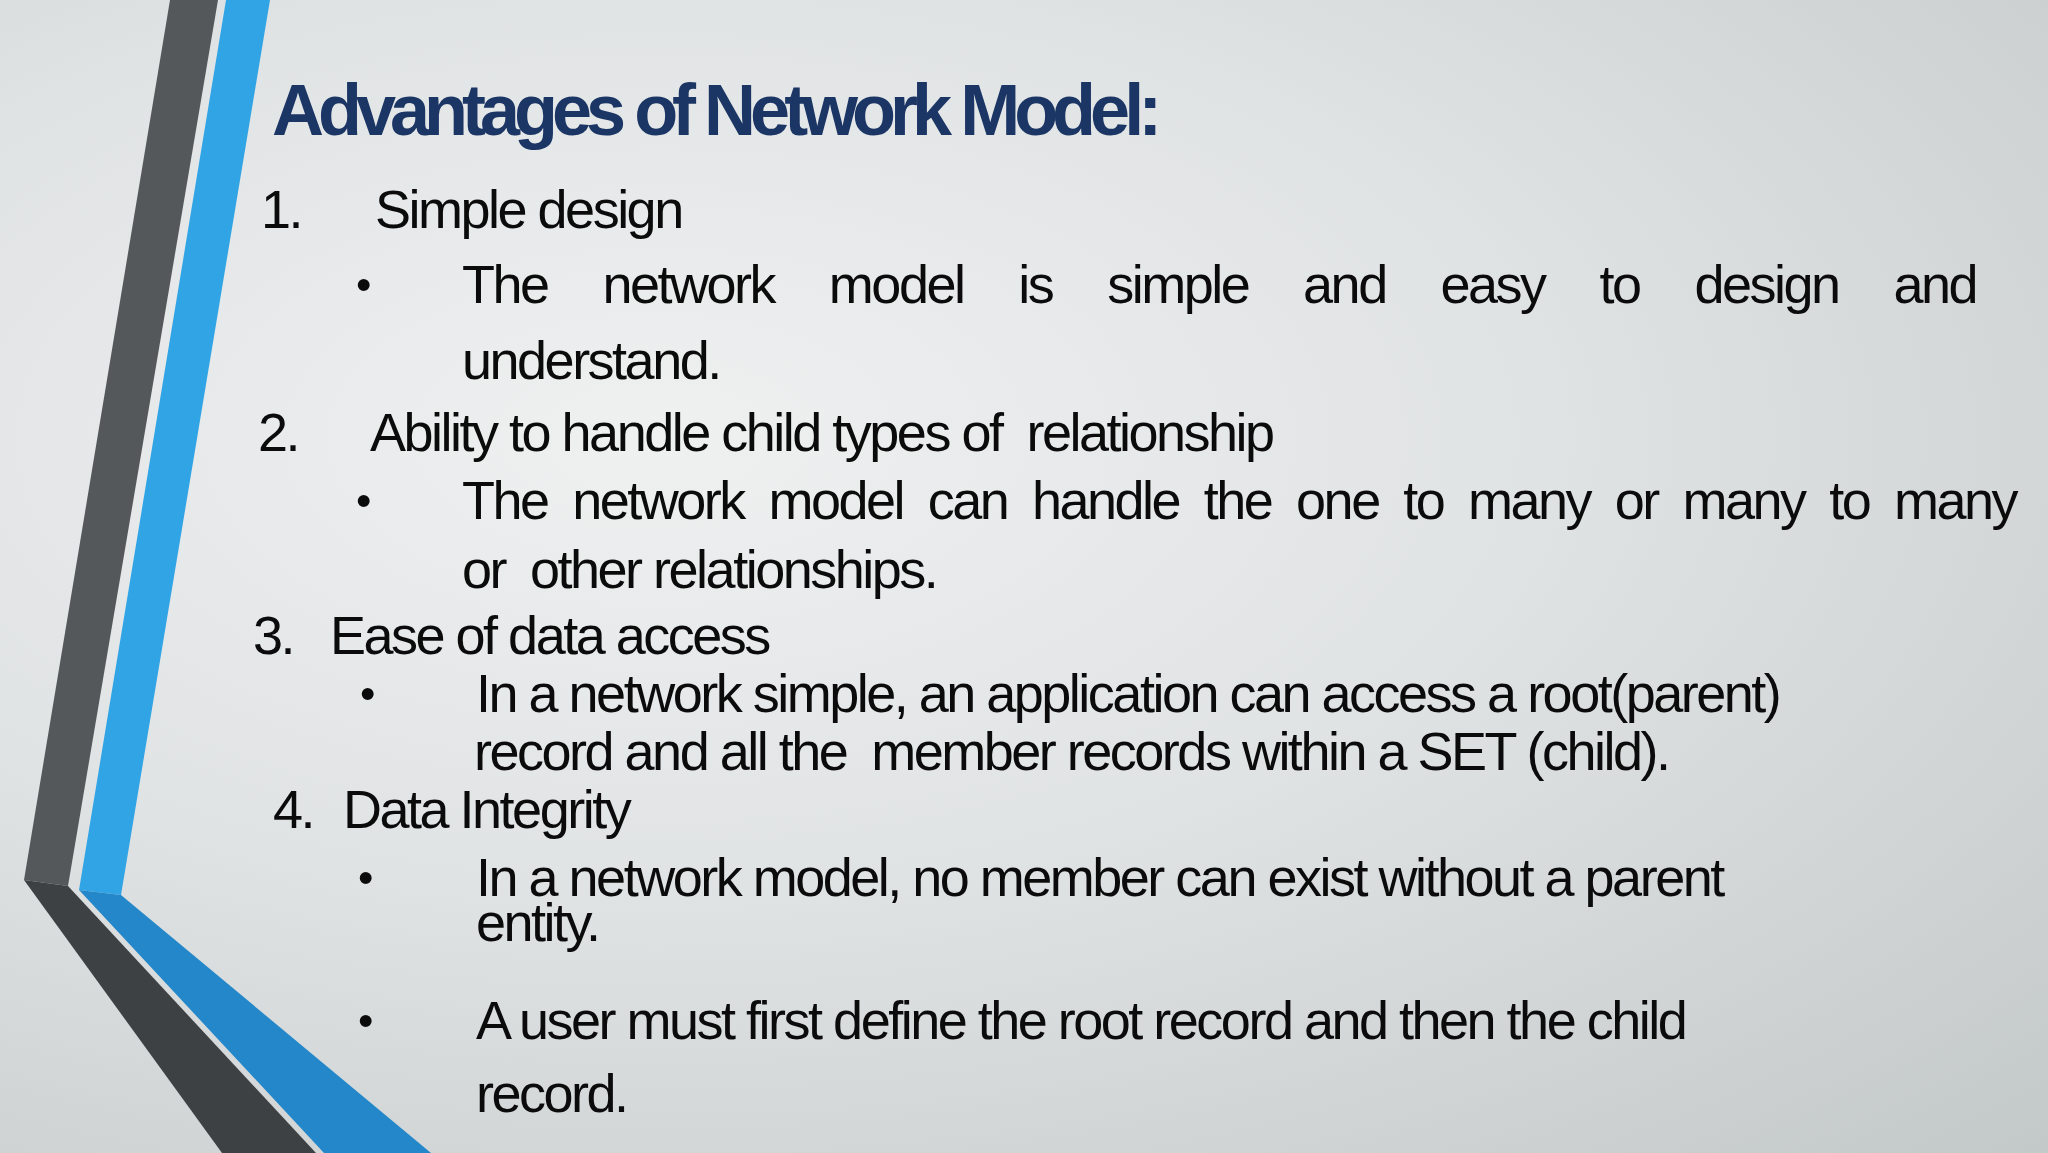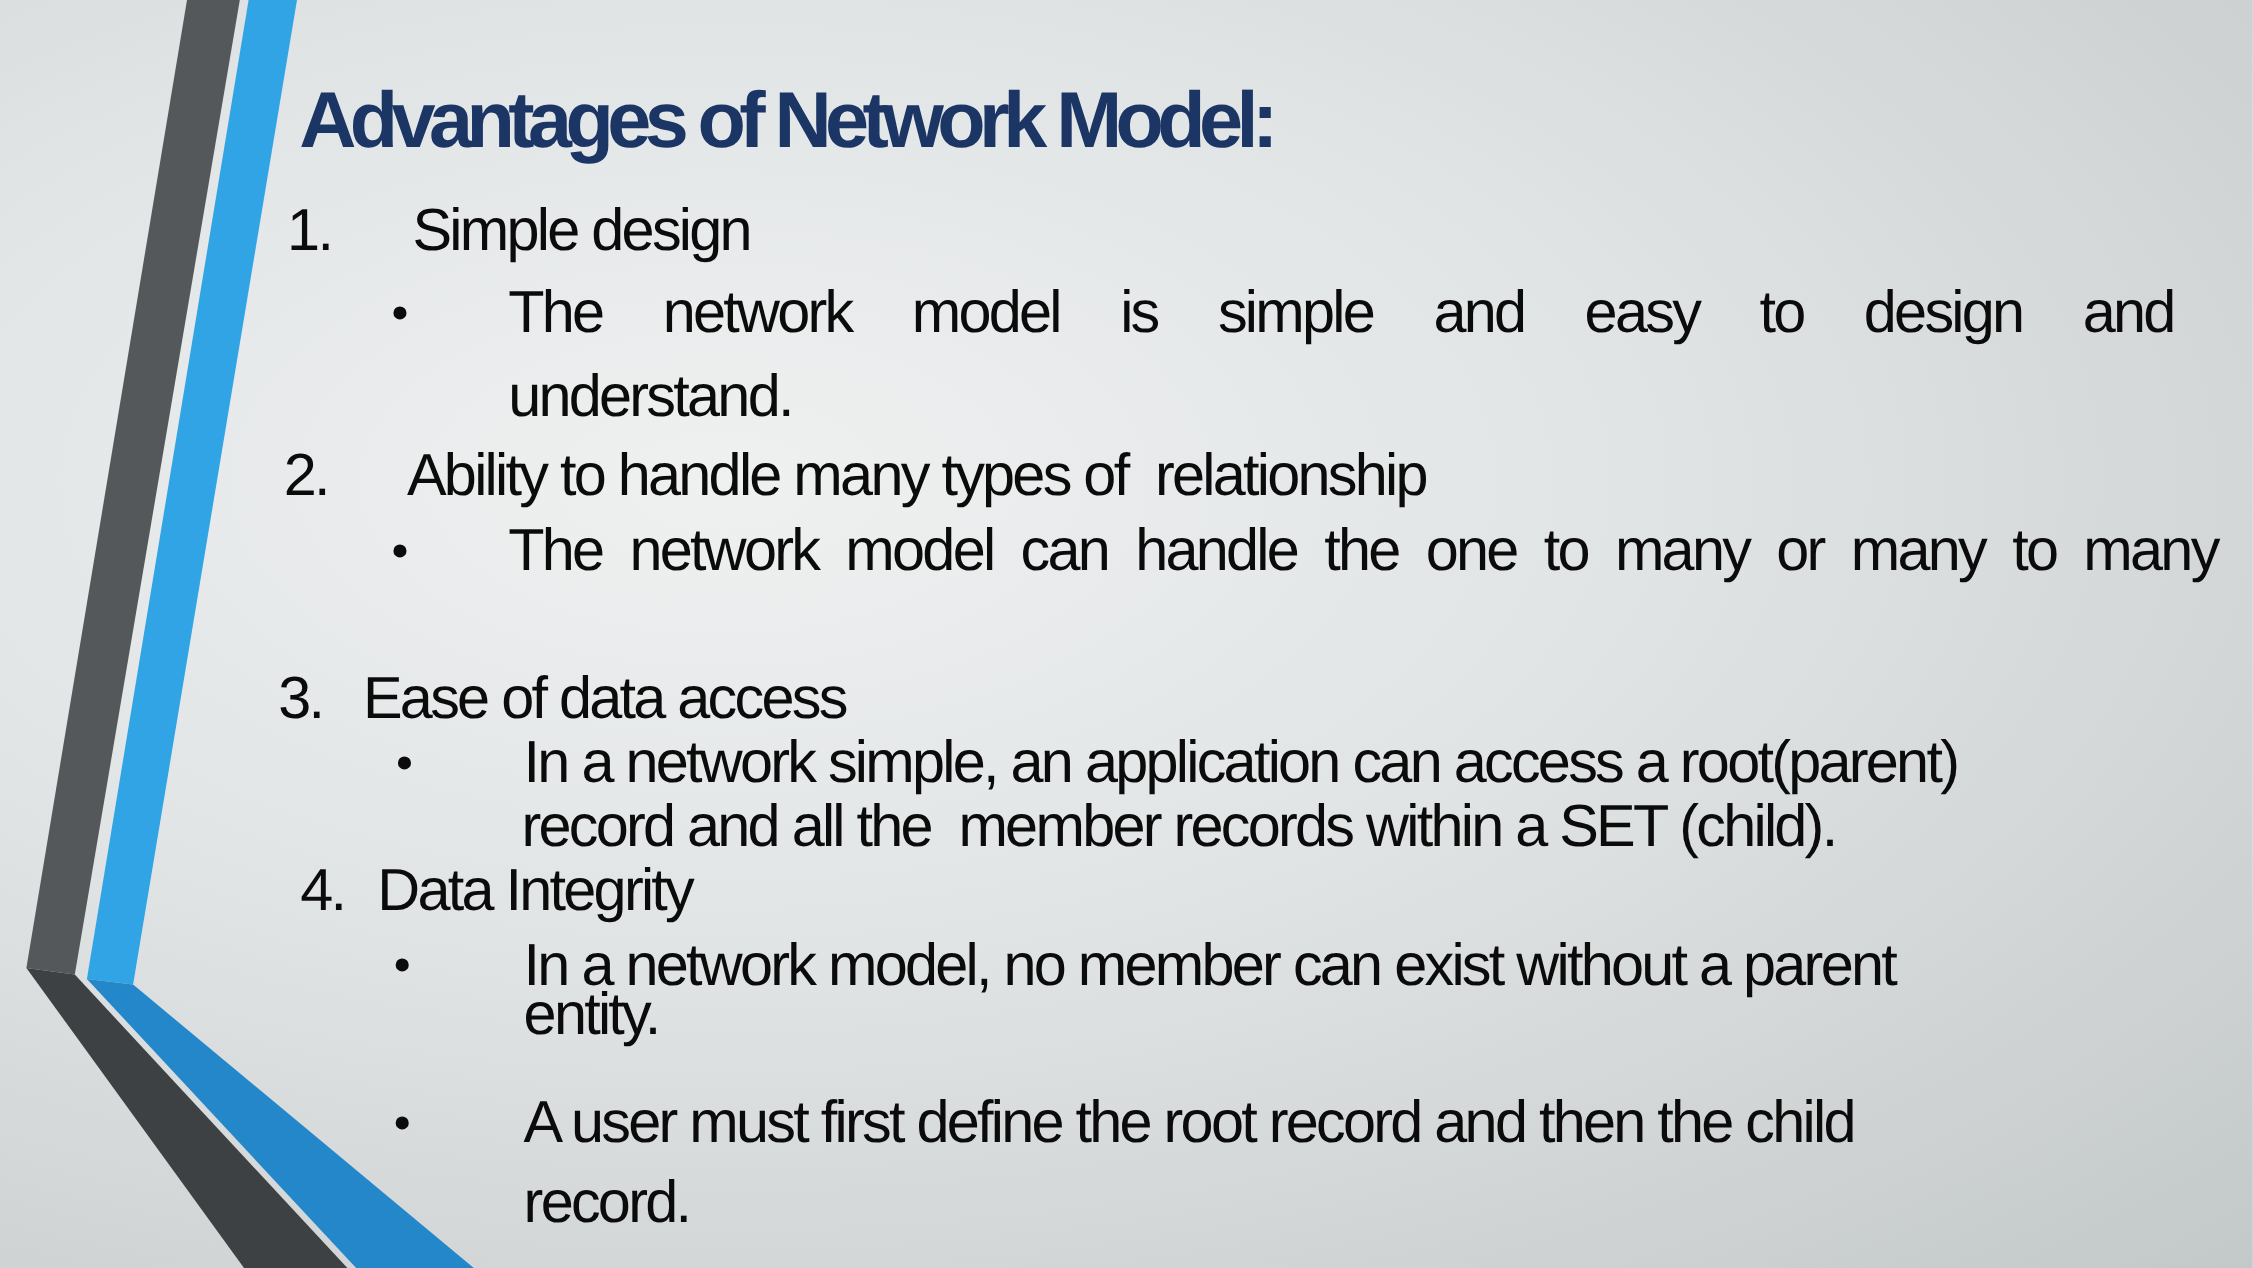--- a/index.html
+++ b/index.html
@@ -40,23 +40,24 @@
 
   <div class="title" style="color:#1b3565">Advantages of Network Model:</div>
 
   <div class="ln" style="left:261px;top:182px">1.</div>
   <div class="ln" style="left:375px;top:182px">Simple design</div>
   <div class="ln dot" style="left:356px;top:263px">•</div>
   <div class="ln just" style="left:462px;top:257px;width:1514px">The network model is simple and easy to design and</div>
   <div class="ln" style="left:462px;top:333px">understand.</div>
 
   <div class="ln" style="left:258px;top:405px">2.</div>
-  <div class="ln" style="left:370px;top:405px">Ability to handle many types of  relationship</div>
+  <div class="ln" style="left:370px;top:405px">Ability to handle child types of  relationship</div>
   <div class="ln dot" style="left:356px;top:479px">•</div>
   <div class="ln just" style="left:462px;top:473px;width:1554px">The network model can handle the one to many or many to many</div>
+  <div class="ln" style="left:462px;top:542px">or  other relationships.</div>
 
   <div class="ln" style="left:253px;top:608px">3.</div>
   <div class="ln" style="left:330px;top:608px">Ease of data access</div>
   <div class="ln dot" style="left:360px;top:672px">•</div>
   <div class="ln" style="left:476px;top:666px">In a network simple, an application can access a root(parent)</div>
   <div class="ln" style="left:474px;top:724px">record and all the  member records within a SET (child).</div>
 
   <div class="ln" style="left:273px;top:782px">4.</div>
   <div class="ln" style="left:343px;top:782px">Data Integrity</div>
   <div class="ln dot" style="left:358px;top:856px">•</div>

